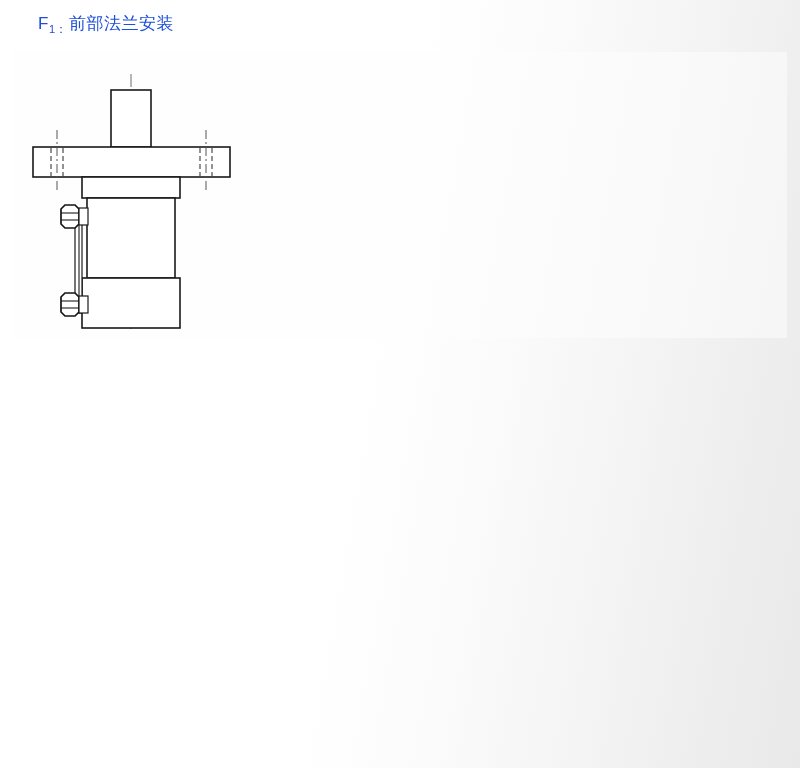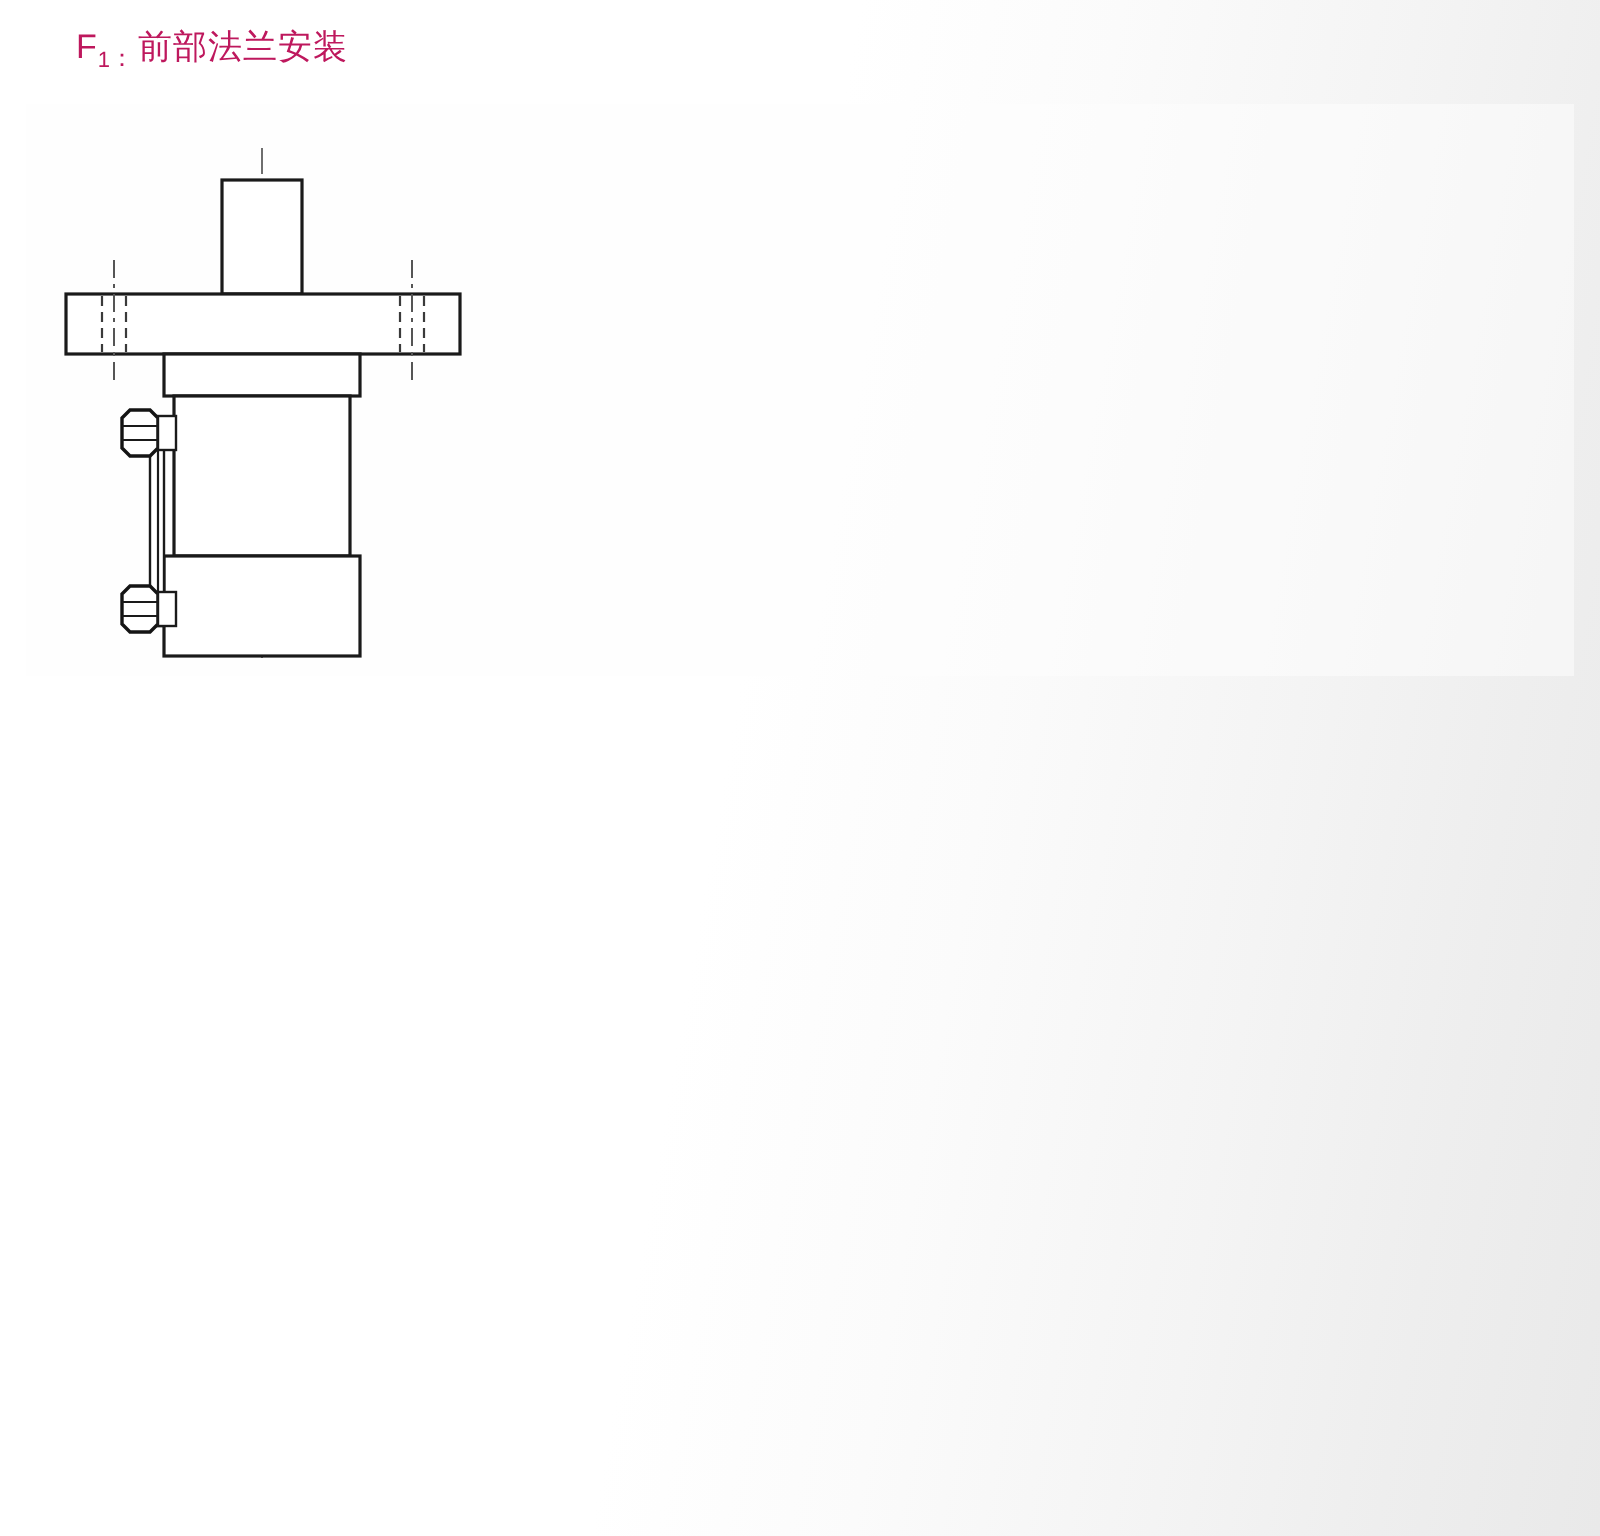--- a/index.html
+++ b/index.html
@@ -41,21 +41,21 @@
     display: grid;
     grid-template-columns: 400px 400px;
     grid-template-rows: 384px 384px;
   }
   .cell {
     position: relative;
   }
   .fig-title {
     position: absolute;
     font-size: 17px;
-    color: #be185d;
+    color: #1d4ed8;
     letter-spacing: 0.5px;
     white-space: nowrap;
     font-weight: 400;
   }
   .fig-title .sub {
     font-size: 11px;
     vertical-align: sub;
     letter-spacing: 0;
   }
   .fig-title .colon {

